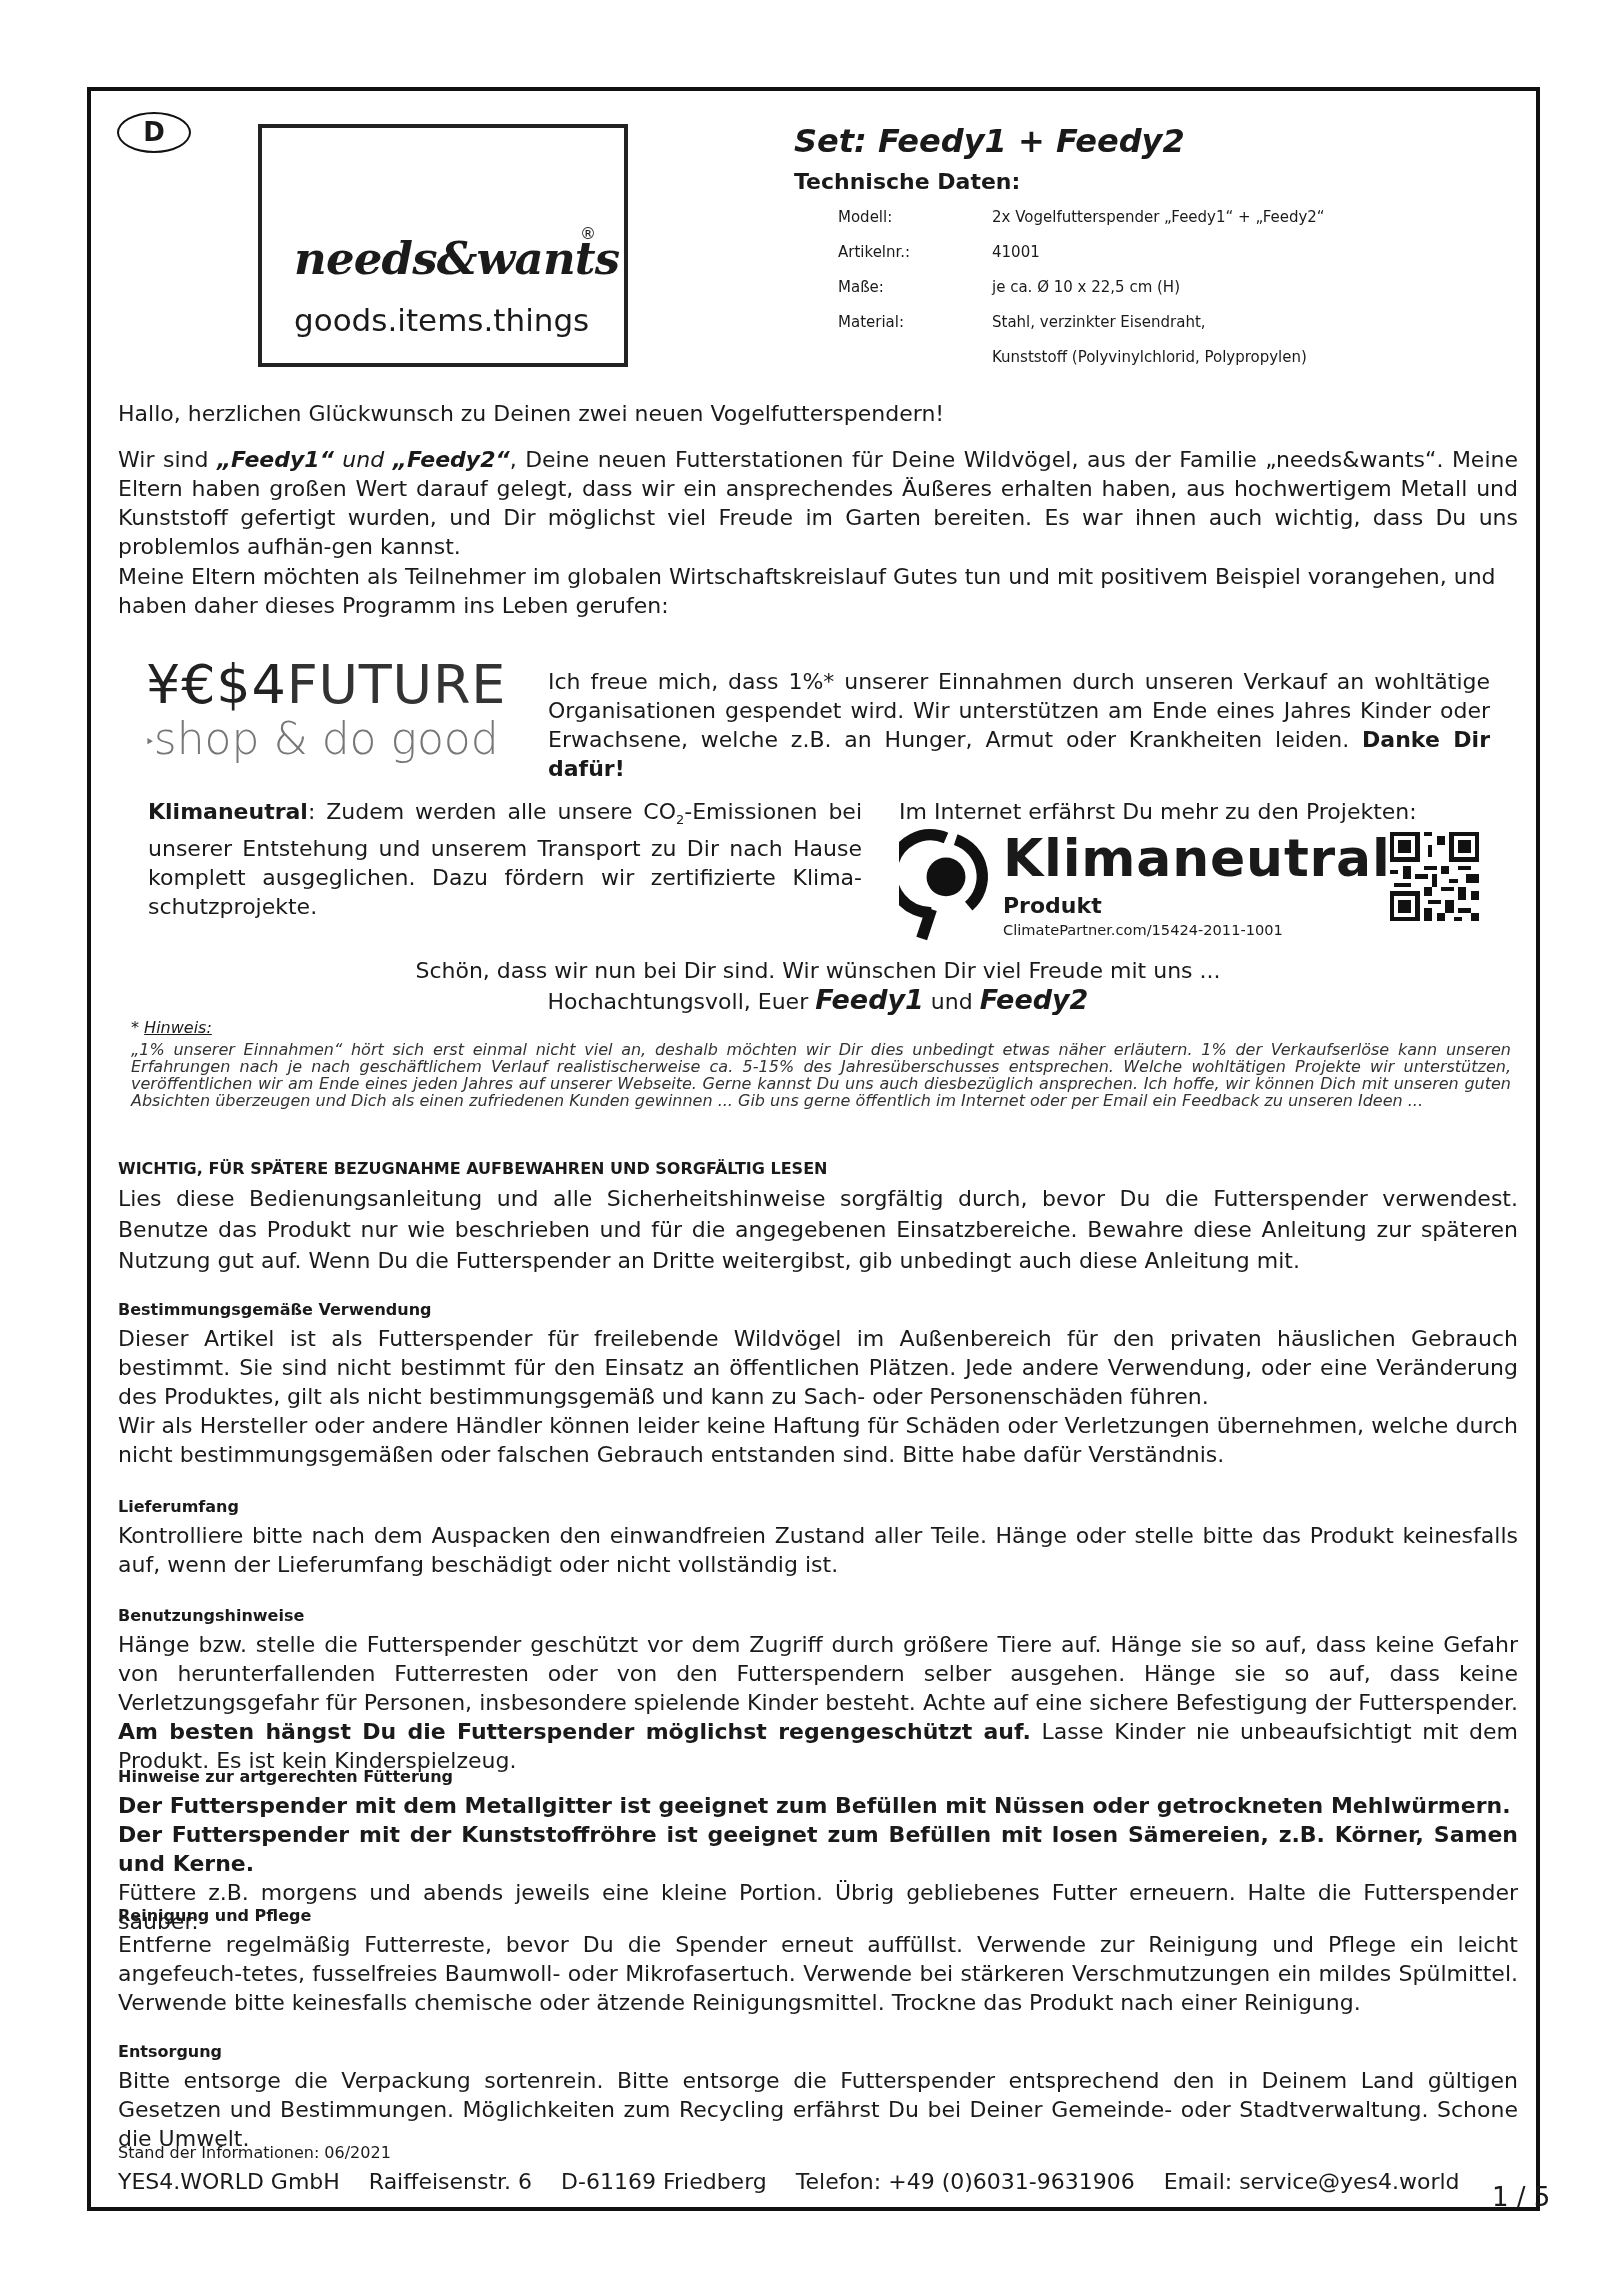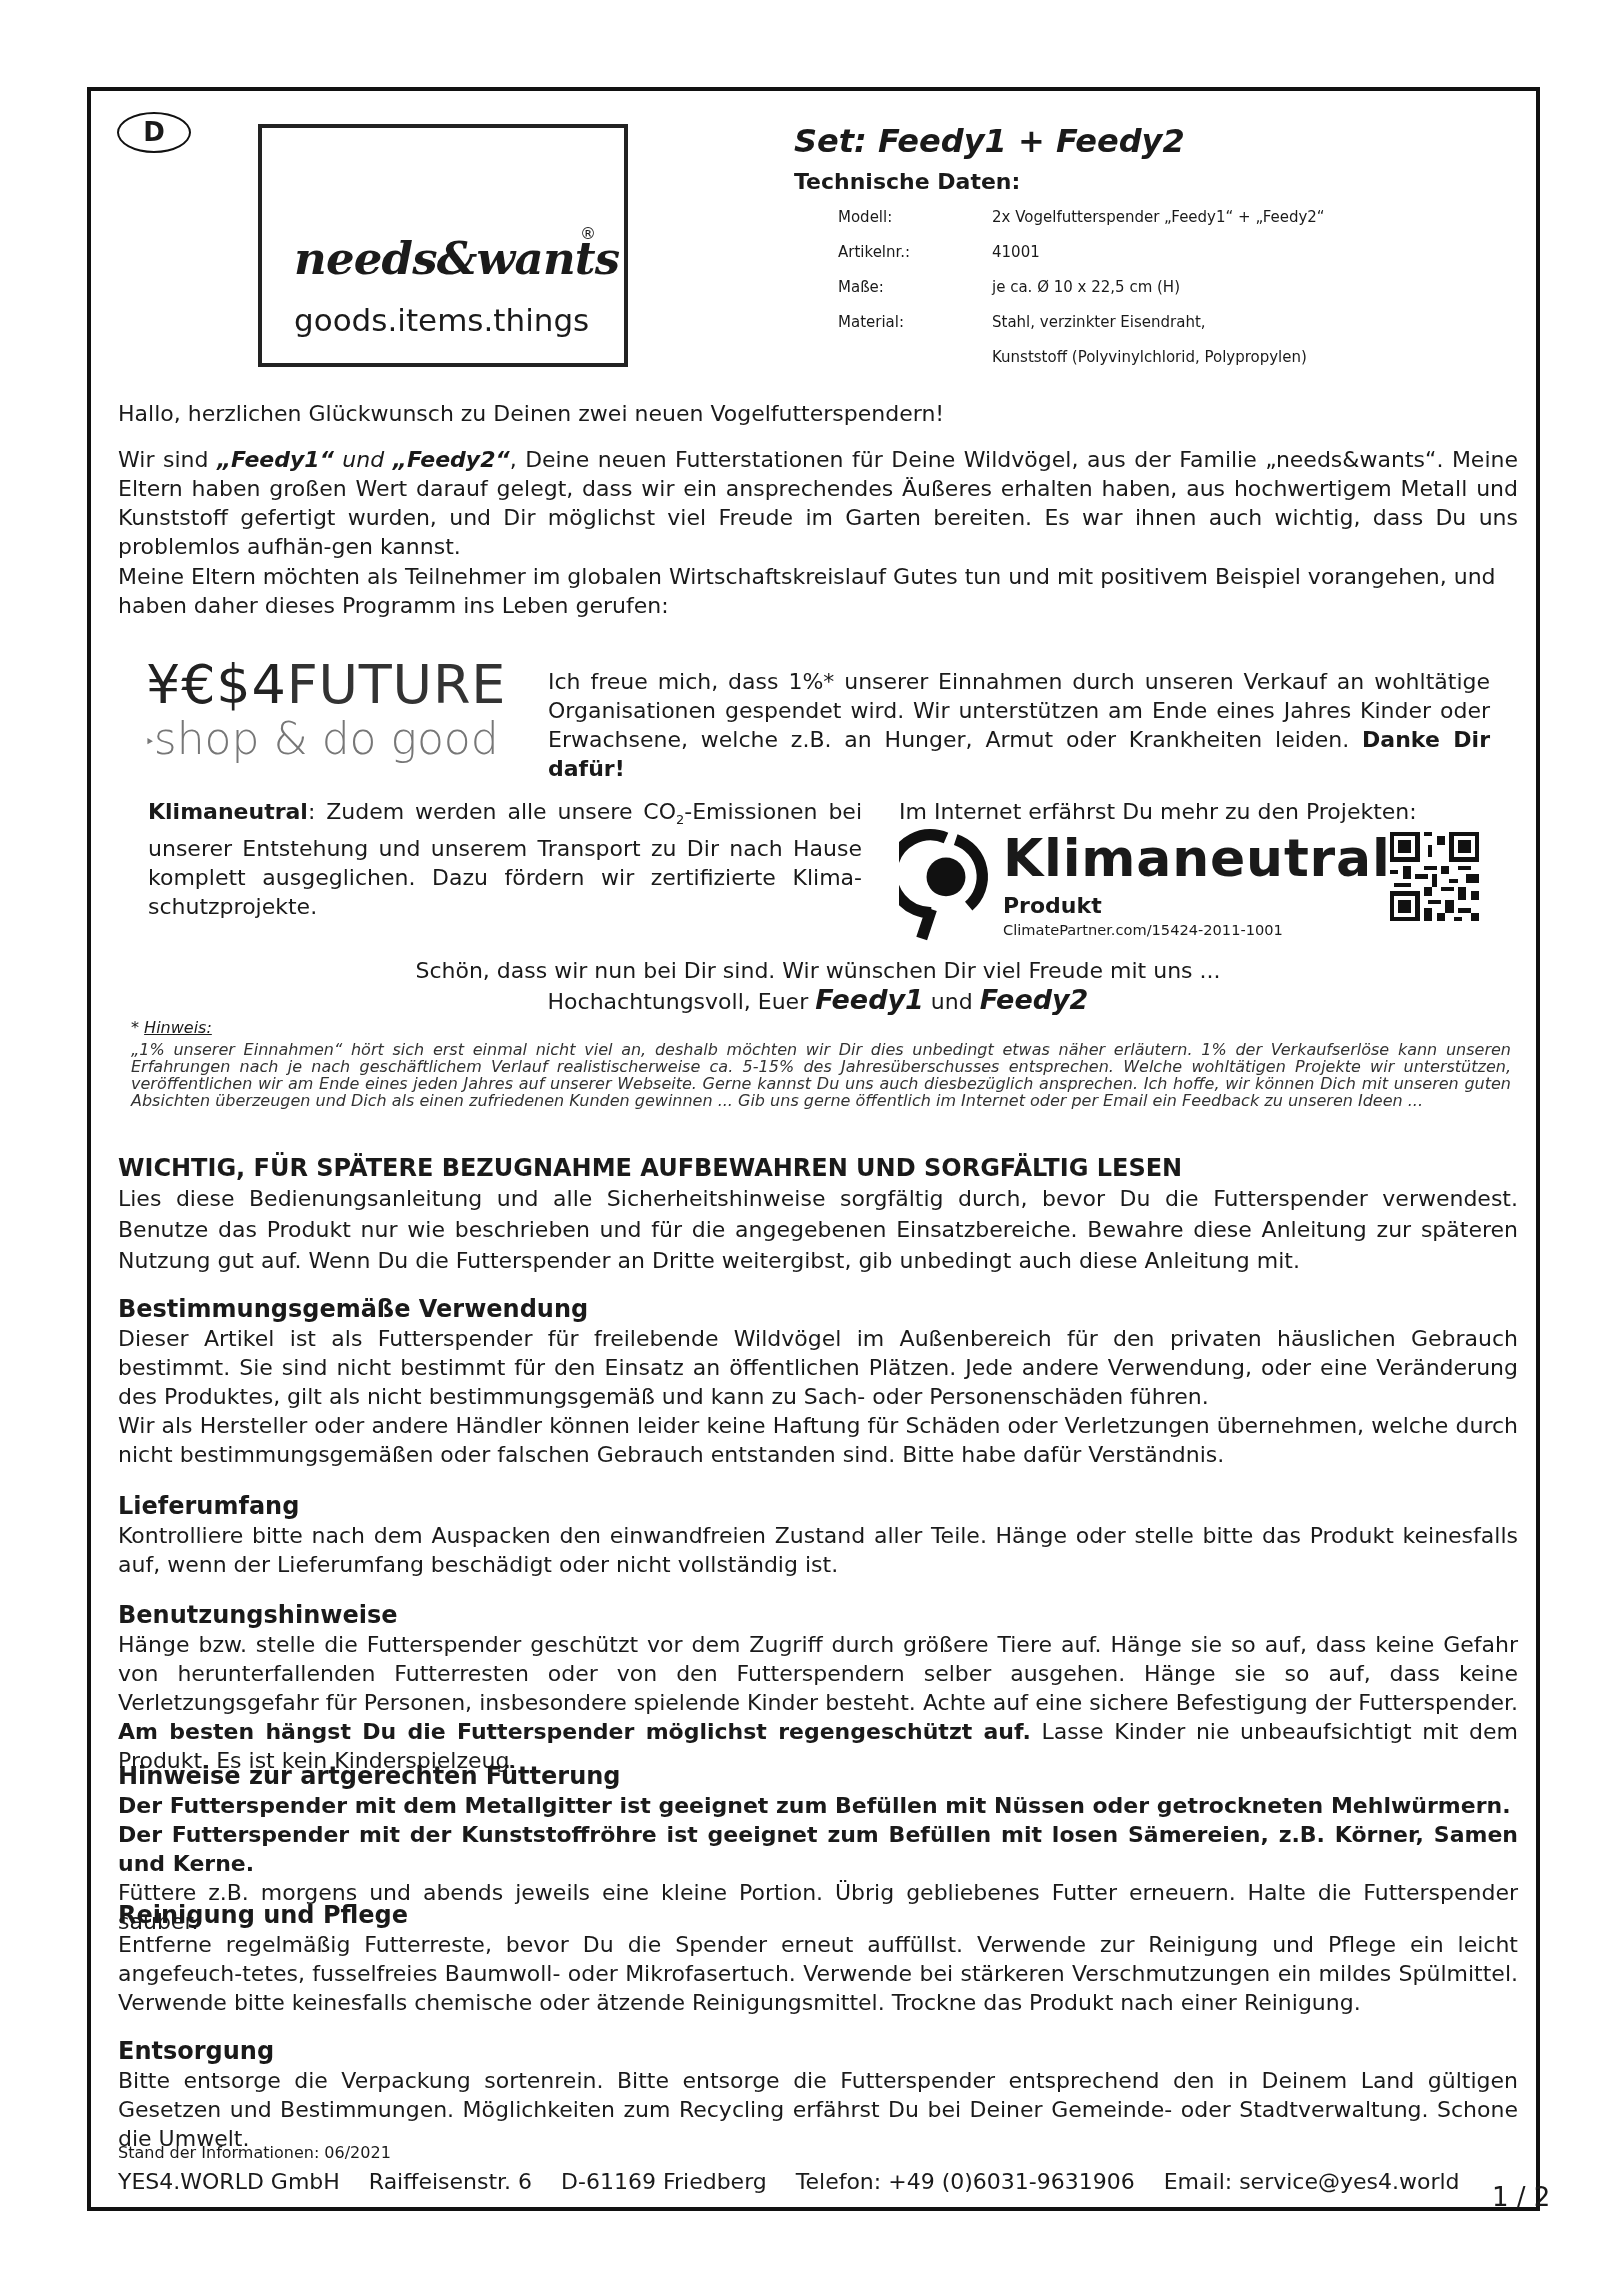--- a/index.html
+++ b/index.html
@@ -37,21 +37,21 @@
     .klima-produkt { position: absolute; left: 104px; top: 65px; font-size: 22px; font-weight: bold; }
     .klima-url { position: absolute; left: 104px; top: 93px; font-size: 14.6px; }
     .qr { left: 1390px; top: 830px; width: 89px; height: 93px; }
     .closing1 { left: 118px; width: 1400px; top: 956px; text-align: center; }
     .closing2 { left: 118px; width: 1400px; top: 985px; text-align: center; }
     .closing2 b { font-style: italic; font-size: 27px; }
     .note-head { left: 131px; top: 1018px; font-size: 16px; font-style: italic; }
     .note-head u { text-decoration: underline; }
     .note-body { left: 131px; top: 1041px; width: 1380px; font-size: 16px; font-style: italic;
                  line-height: 17px; text-align: justify; color: #333; }
-    .sec-h { font-size: 24px; font-weight: bold; line-height: 29px; }
+    .sec-h { font-size: 16px; font-weight: bold; line-height: 29px; }
     .section { left: 118px; width: 1400px; text-align: justify; }
     .s-important { top: 1154px; }
     .s-important .sec-h { text-transform: none; }
     .s-verwendung { top: 1295px; }
     .s-liefer { top: 1492px; }
     .s-benutz { top: 1601px; }
     .s-fuetter { top: 1762px; }
     .s-reinigung { top: 1901px; }
     .s-entsorgung { top: 2037px; }
     .stand { left: 118px; top: 2143px; font-size: 16px; }
@@ -204,14 +204,14 @@
 </div>
 
 <div class="abs stand">Stand der Informationen: 06/2021</div>
 <div class="abs footer">
   <span>YES4.WORLD GmbH</span>
   <span>Raiffeisenstr. 6</span>
   <span>D-61169 Friedberg</span>
   <span>Telefon: +49 (0)6031-9631906</span>
   <span>Email: service@yes4.world</span>
 </div>
-<div class="abs page-num">1 / 2</div>
+<div class="abs page-num">1 / 5</div>
 
 
 </body></html>

